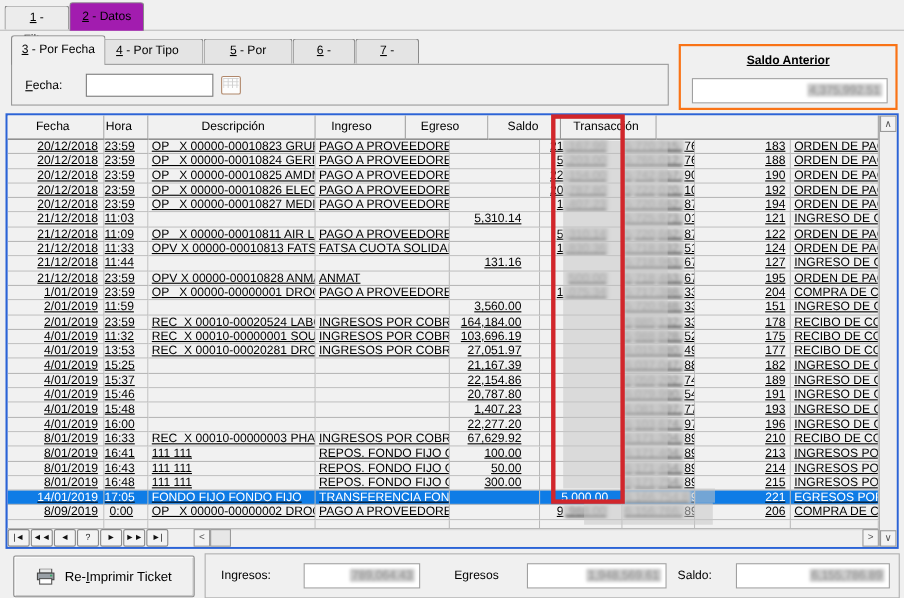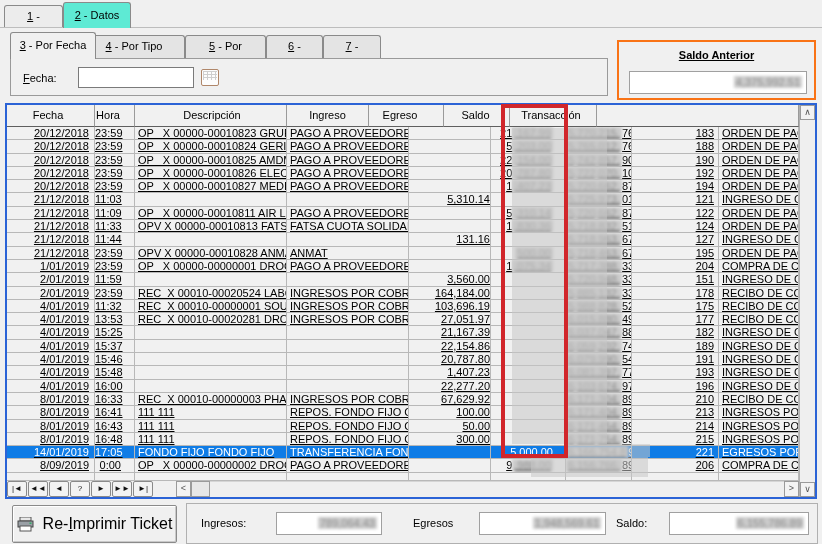--- a/index.html
+++ b/index.html
@@ -10,21 +10,21 @@
     font-size:11px; color:#000;
     position:relative;
   }
   
   .main-tab {
     position:absolute; top:5px; height:22px; line-height:20px;
     padding:0 9px; background:#ececec;
     border:1px solid #8a8a8a; border-bottom:none;
     border-radius:3px 3px 0 0; z-index:1; text-align:center;
   }
-  .main-tab.active { top:2px; height:26px; line-height:24px; background:#5eead4; z-index:3; }
+  .main-tab.active { top:2px; height:26px; line-height:24px; background:#a21caf; z-index:3; }
   .tabs-baseline { position:absolute; left:0; top:27px; width:822px; height:1px; background:#bdbdbd; z-index:2; }
 
   
   .sub-tab {
     position:absolute; top:35px; height:23px; line-height:21px;
     padding:0 8px; background:#e4e4e4;
     border:1px solid #8a8a8a; border-bottom:none;
     border-radius:3px 3px 0 0; z-index:4; text-align:center;
   }
   .sub-tab.active { top:32px; height:27px; line-height:25px; background:#f0f0f0; z-index:6; }
@@ -80,21 +80,21 @@
   .row { display:flex; height:13.3px; line-height:13px;text-decoration:underline; }
   .cell {
     border-right:1px solid #b8b8b8; border-bottom:1px solid #b8b8b8;
     background:#f1f1f1; white-space:pre; overflow:hidden; font-size:11px;
   }
   .row.sel .cell { background:#0f7ce6; color:#fff; }
   .c-fecha { width:88px; text-align:right; padding-right:5px; }
   .c-hora  { width:40px; text-align:right; padding-right:13px; }
   .c-desc  { width:152px; padding-left:3px; }
   .c-conc  { width:122px; padding-left:3px; }
-  .c-ing   { width:82px; text-align:right; padding-right:0; }
+  .c-ing   { width:82px; text-align:right; padding-right:16px; }
   .c-egr   { width:75px; text-align:right; padding-right:12px; }
   .c-sal   { width:66px; text-align:right; padding-right:2px; }
   .c-trn   { width:87px; text-align:right; padding-right:4px; }
   .c-tipo  { flex:1; padding-left:3px; min-width:0; }
 
   
   .navbar { height:17px; display:flex; align-items:stretch; background:#f0f0f0;
     border-top:1px solid #b8b8b8; }
   .nav-btn {
     width:20px; border:1px solid #8a8a8a; background:#f3f3f3; margin-right:1px;
@@ -500,21 +500,21 @@
 
 <div class="red-rect"></div>
 
 <button class="reprint-btn">
   <svg width="17" height="15" viewBox="0 0 17 15">
     <rect x="3" y="0" width="11" height="4" fill="#e8e8e8" stroke="#555" stroke-width="1"></rect>
     <rect x="1" y="4" width="15" height="6" fill="#9aa0a6" stroke="#444" stroke-width="1"></rect>
     <rect x="3" y="9" width="11" height="5" fill="#fff" stroke="#555" stroke-width="1"></rect>
     <rect x="12.5" y="5.5" width="2" height="1.5" fill="#3a6"></rect>
   </svg>
-  <span style="font-size:16px;">Re-<u>I</u>mprimir Ticket</span>
+  <span style="font-size:12px;">Re-<u>I</u>mprimir Ticket</span>
 </button>
 
 <div class="footer-box">
   <span class="f-label" style="left:14px;">Ingresos:</span>
   <div class="f-field" style="left:89px; width:106px;"><span class="rd">789,064.43</span></div>
   <span class="f-label" style="left:226px;">Egresos</span>
   <div class="f-field" style="left:292px; width:127px;"><span class="rd">1,948,569.61</span></div>
   <span class="f-label" style="left:429px;">Saldo:</span>
   <div class="f-field" style="left:482px; width:140px;"><span class="rd">6,155,786.89</span></div>
 </div>

